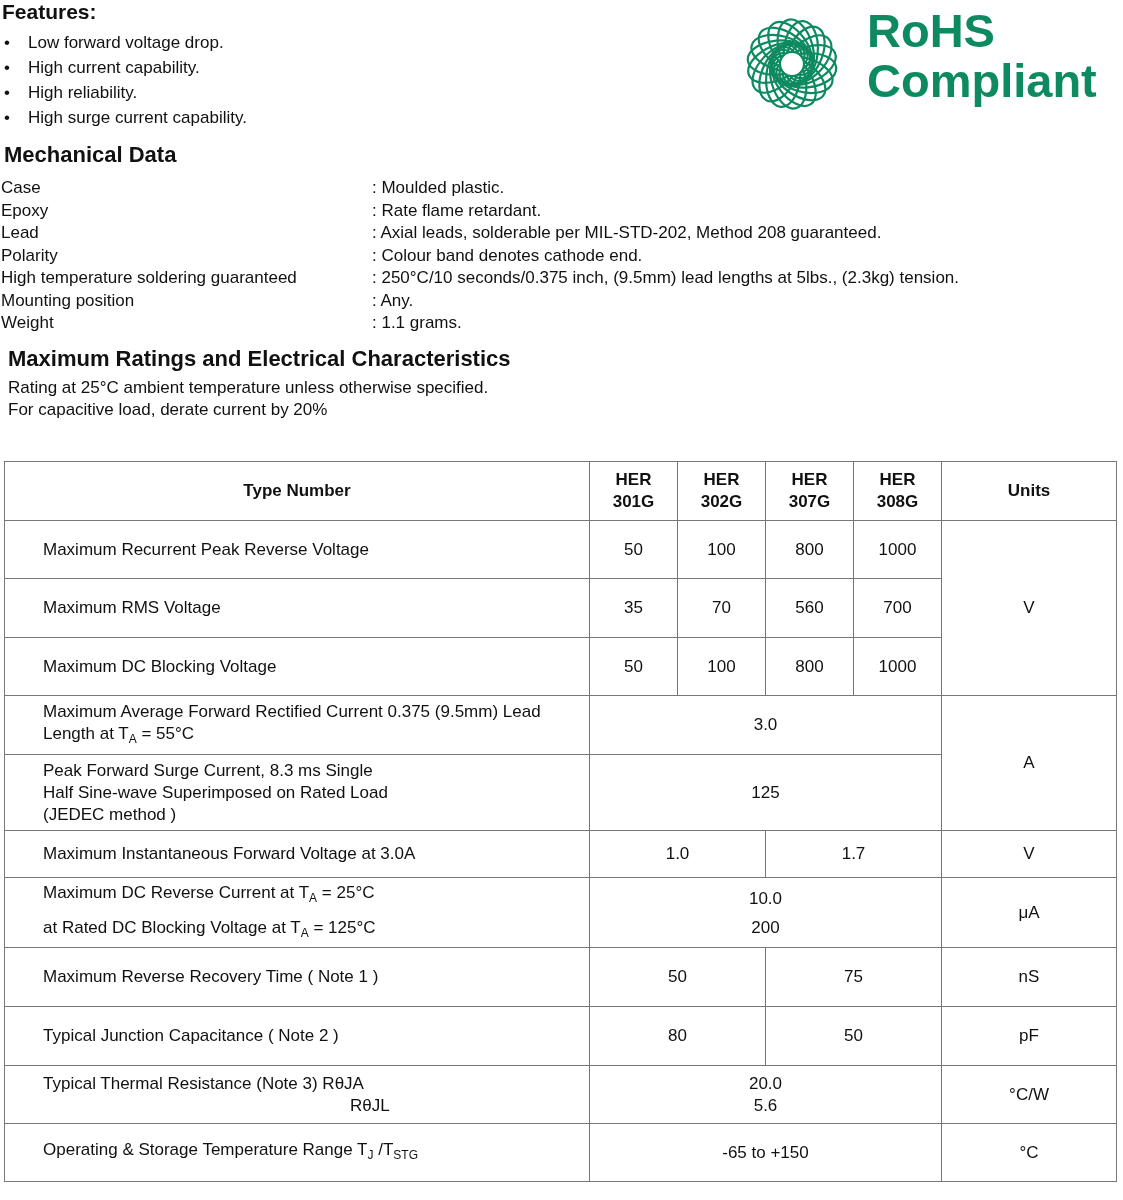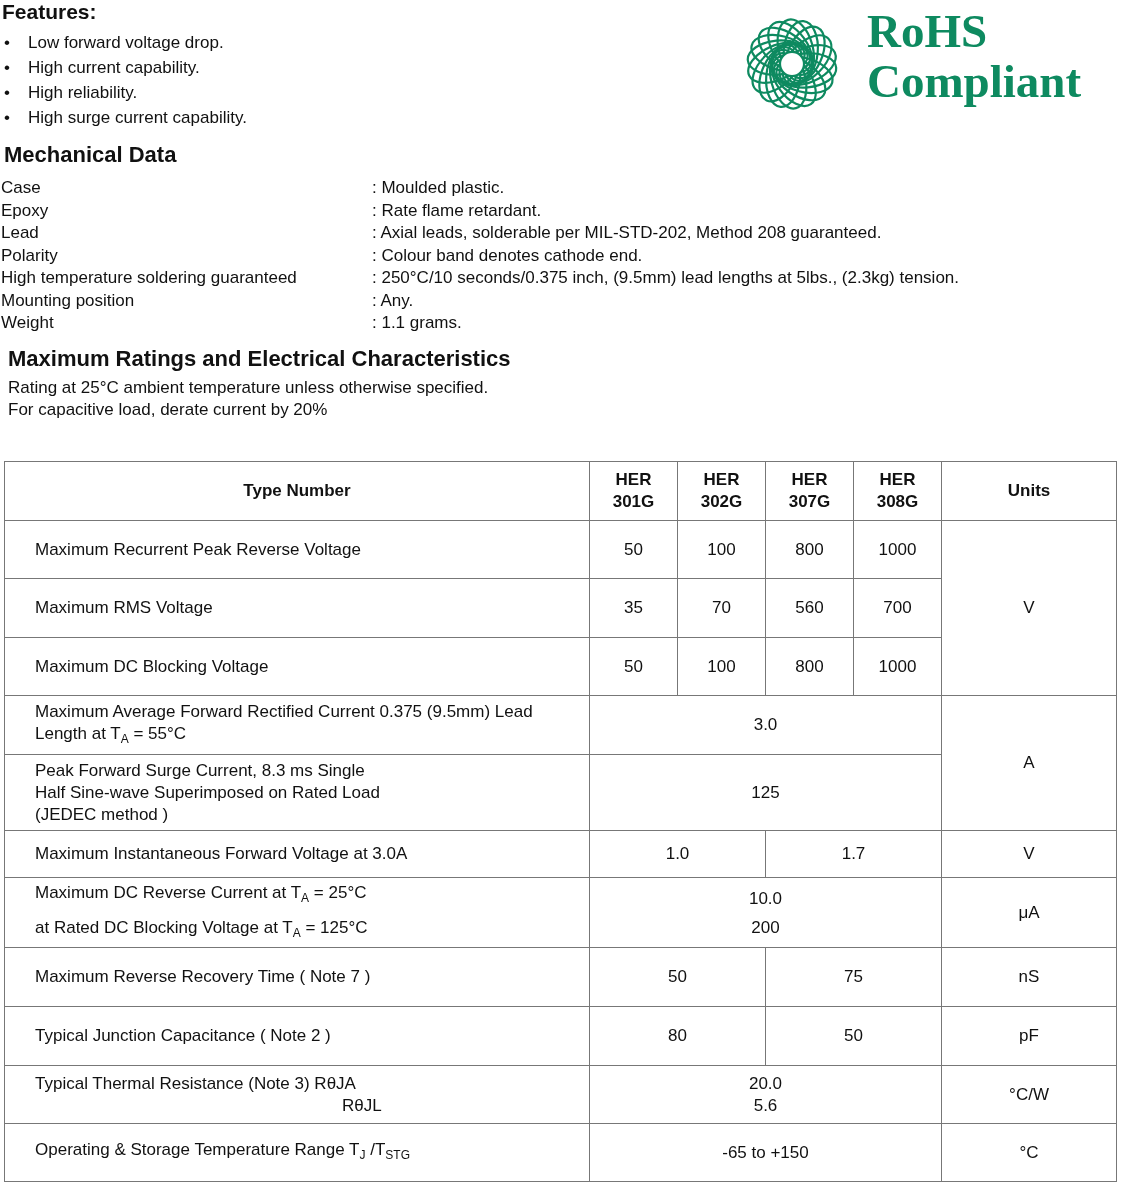--- a/index.html
+++ b/index.html
@@ -3,36 +3,36 @@
 <meta charset="utf-8">
 <style>
   html, body { margin:0; padding:0; background:#ffffff; }
   body { width:1123px; height:1200px; position:relative; overflow:hidden;
          font-family:"Liberation Sans", sans-serif; color:#111; }
   .abs { position:absolute; }
   .h-features { left:2px; top:0px; font-size:21px; font-weight:bold; }
   .features { left:2px; top:32px; margin:0; padding:0; list-style:none; font-size:17px; }
   .features li { height:25px; line-height:22px; position:relative; padding-left:26px; }
   .features li .bullet { position:absolute; left:2px; top:0; }
-  .rohs { left:730px; top:2px; width:393px; height:124px;font-family:Liberation Serif, serif; }
+  .rohs { left:730px; top:2px; width:393px; height:124px; }
   .rohs-text { position:absolute; left:137px; top:4px; color:#0e8a60; font-weight:bold; font-size:47px; line-height:50px; }
   .h-mech { left:4px; top:142px; font-size:22px; font-weight:bold; }
   .mech { left:1px; top:177px; font-size:17px; }
   .mech .row { height:22.5px; line-height:22px; position:relative; white-space:nowrap; }
   .mech .lbl { position:absolute; left:0; }
   .mech .val { position:absolute; left:371px; }
   .h-max { left:8px; top:346px; font-size:22px; font-weight:bold; }
   .notes { left:8px; top:377px; font-size:17px; }
   .notes div { height:22px; line-height:22px; }
 
   table.spec { position:absolute; left:4px; top:461px; width:1112px; border-collapse:collapse;
                font-size:17px; table-layout:fixed; }
   table.spec td, table.spec th { border:1px solid #777; text-align:center; vertical-align:middle; padding:0; }
   table.spec th { font-weight:bold; line-height:22px; }
-  table.spec td.param { text-align:left; padding-left:30px; line-height:22px; }
+  table.spec td.param { text-align:left; padding-left:38px; line-height:22px; }
   .sub { font-size:12px; vertical-align:-4px; }
   .stack div { line-height:23px; }
 </style>
 </head>
 <body>
 
 <div class="abs h-features">Features:</div>
 <ul class="abs features">
   <li><span class="bullet">•</span><span>Low forward voltage drop.</span></li>
   <li><span class="bullet">•</span><span>High current capability.</span></li>
@@ -185,21 +185,21 @@
       <div><span>Maximum DC Reverse Current at T</span><span class="sub">A</span><span> = 25°C</span></div>
       <div style="margin-top:6px"><span>at Rated DC Blocking Voltage at T</span><span class="sub">A</span><span> = 125°C</span></div>
     </td>
     <td colspan="4" class="stack">
       <div>10.0</div>
       <div style="margin-top:6px">200</div>
     </td>
     <td>μA</td>
   </tr>
   <tr style="height:59px">
-    <td class="param">Maximum Reverse Recovery Time ( Note 7 )</td>
+    <td class="param">Maximum Reverse Recovery Time ( Note 1 )</td>
     <td colspan="2">50</td>
     <td colspan="2">75</td>
     <td>nS</td>
   </tr>
   <tr style="height:59px">
     <td class="param">Typical Junction Capacitance ( Note 2 )</td>
     <td colspan="2">80</td>
     <td colspan="2">50</td>
     <td>pF</td>
   </tr>

